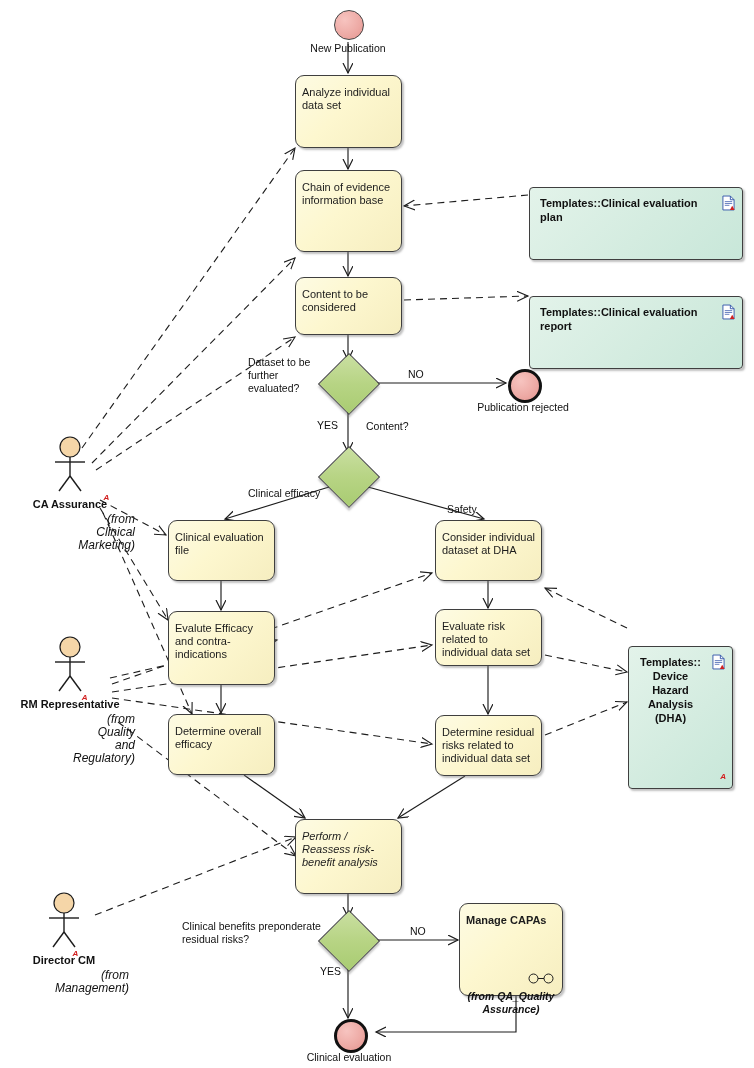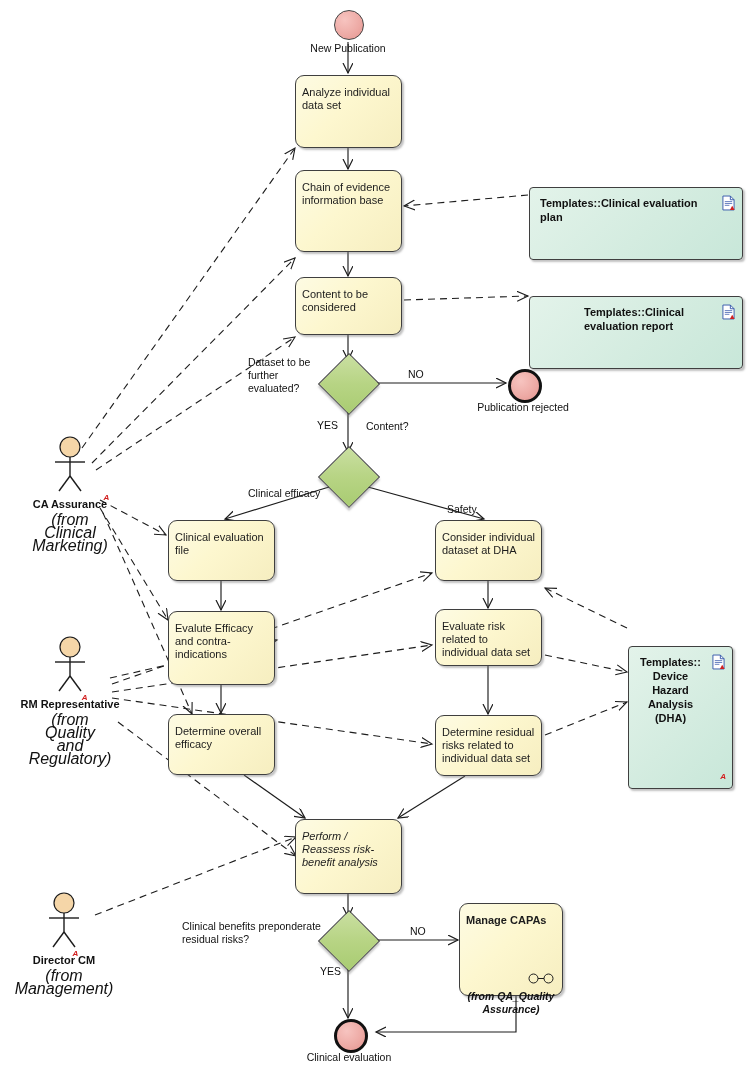--- a/index.html
+++ b/index.html
@@ -127,26 +127,27 @@
     white-space: nowrap;
   }
   .actor .actor-a {
     position: absolute;
     color: #d21f1f;
     font-size: 8px;
     font-weight: bold;
     font-style: italic;
   }
   .actor .actor-from {
-    font-size: 16px;
+    font-size: 12px;
     font-style: italic;
     color: #111;
     line-height: 13px;
     margin-top: 1px;
     white-space: pre-line;
+    text-align: right;
   }
 
   
   .txt {
     position: absolute;
     font-size: 10.5px;
     color: #111;
     line-height: 13px;
     white-space: pre-line;
     z-index: 6;
@@ -271,21 +272,21 @@
       <path d="M9,1 V5 H13" fill="none" stroke="#3355aa" stroke-width="1"></path>
       <g stroke="#3355aa" stroke-width="0.8">
         <line x1="3" y1="7" x2="11" y2="7"></line>
         <line x1="3" y1="9" x2="11" y2="9"></line>
         <line x1="3" y1="11" x2="8" y2="11"></line>
       </g>
       <path d="M8.5,16 L11,11.5 L13.5,16 Z" fill="#d21f1f"></path>
     </svg>
   </div>
 
-  <div class="tmpl" style="left:529px; top:254px; width:214px; height:73px;padding-left:44px;">
+  <div class="tmpl" style="left:529px; top:254px; width:214px; height:73px;">
     <span class="label">Templates::Clinical evaluation report</span>
     <svg class="doc-icon" viewBox="0 0 14 17">
       <path d="M1,1 H9 L13,5 V16 H1 Z" fill="#ffffff" stroke="#3355aa" stroke-width="1"></path>
       <path d="M9,1 V5 H13" fill="none" stroke="#3355aa" stroke-width="1"></path>
       <g stroke="#3355aa" stroke-width="0.8">
         <line x1="3" y1="7" x2="11" y2="7"></line>
         <line x1="3" y1="9" x2="11" y2="9"></line>
         <line x1="3" y1="11" x2="8" y2="11"></line>
       </g>
       <path d="M8.5,16 L11,11.5 L13.5,16 Z" fill="#d21f1f"></path>

